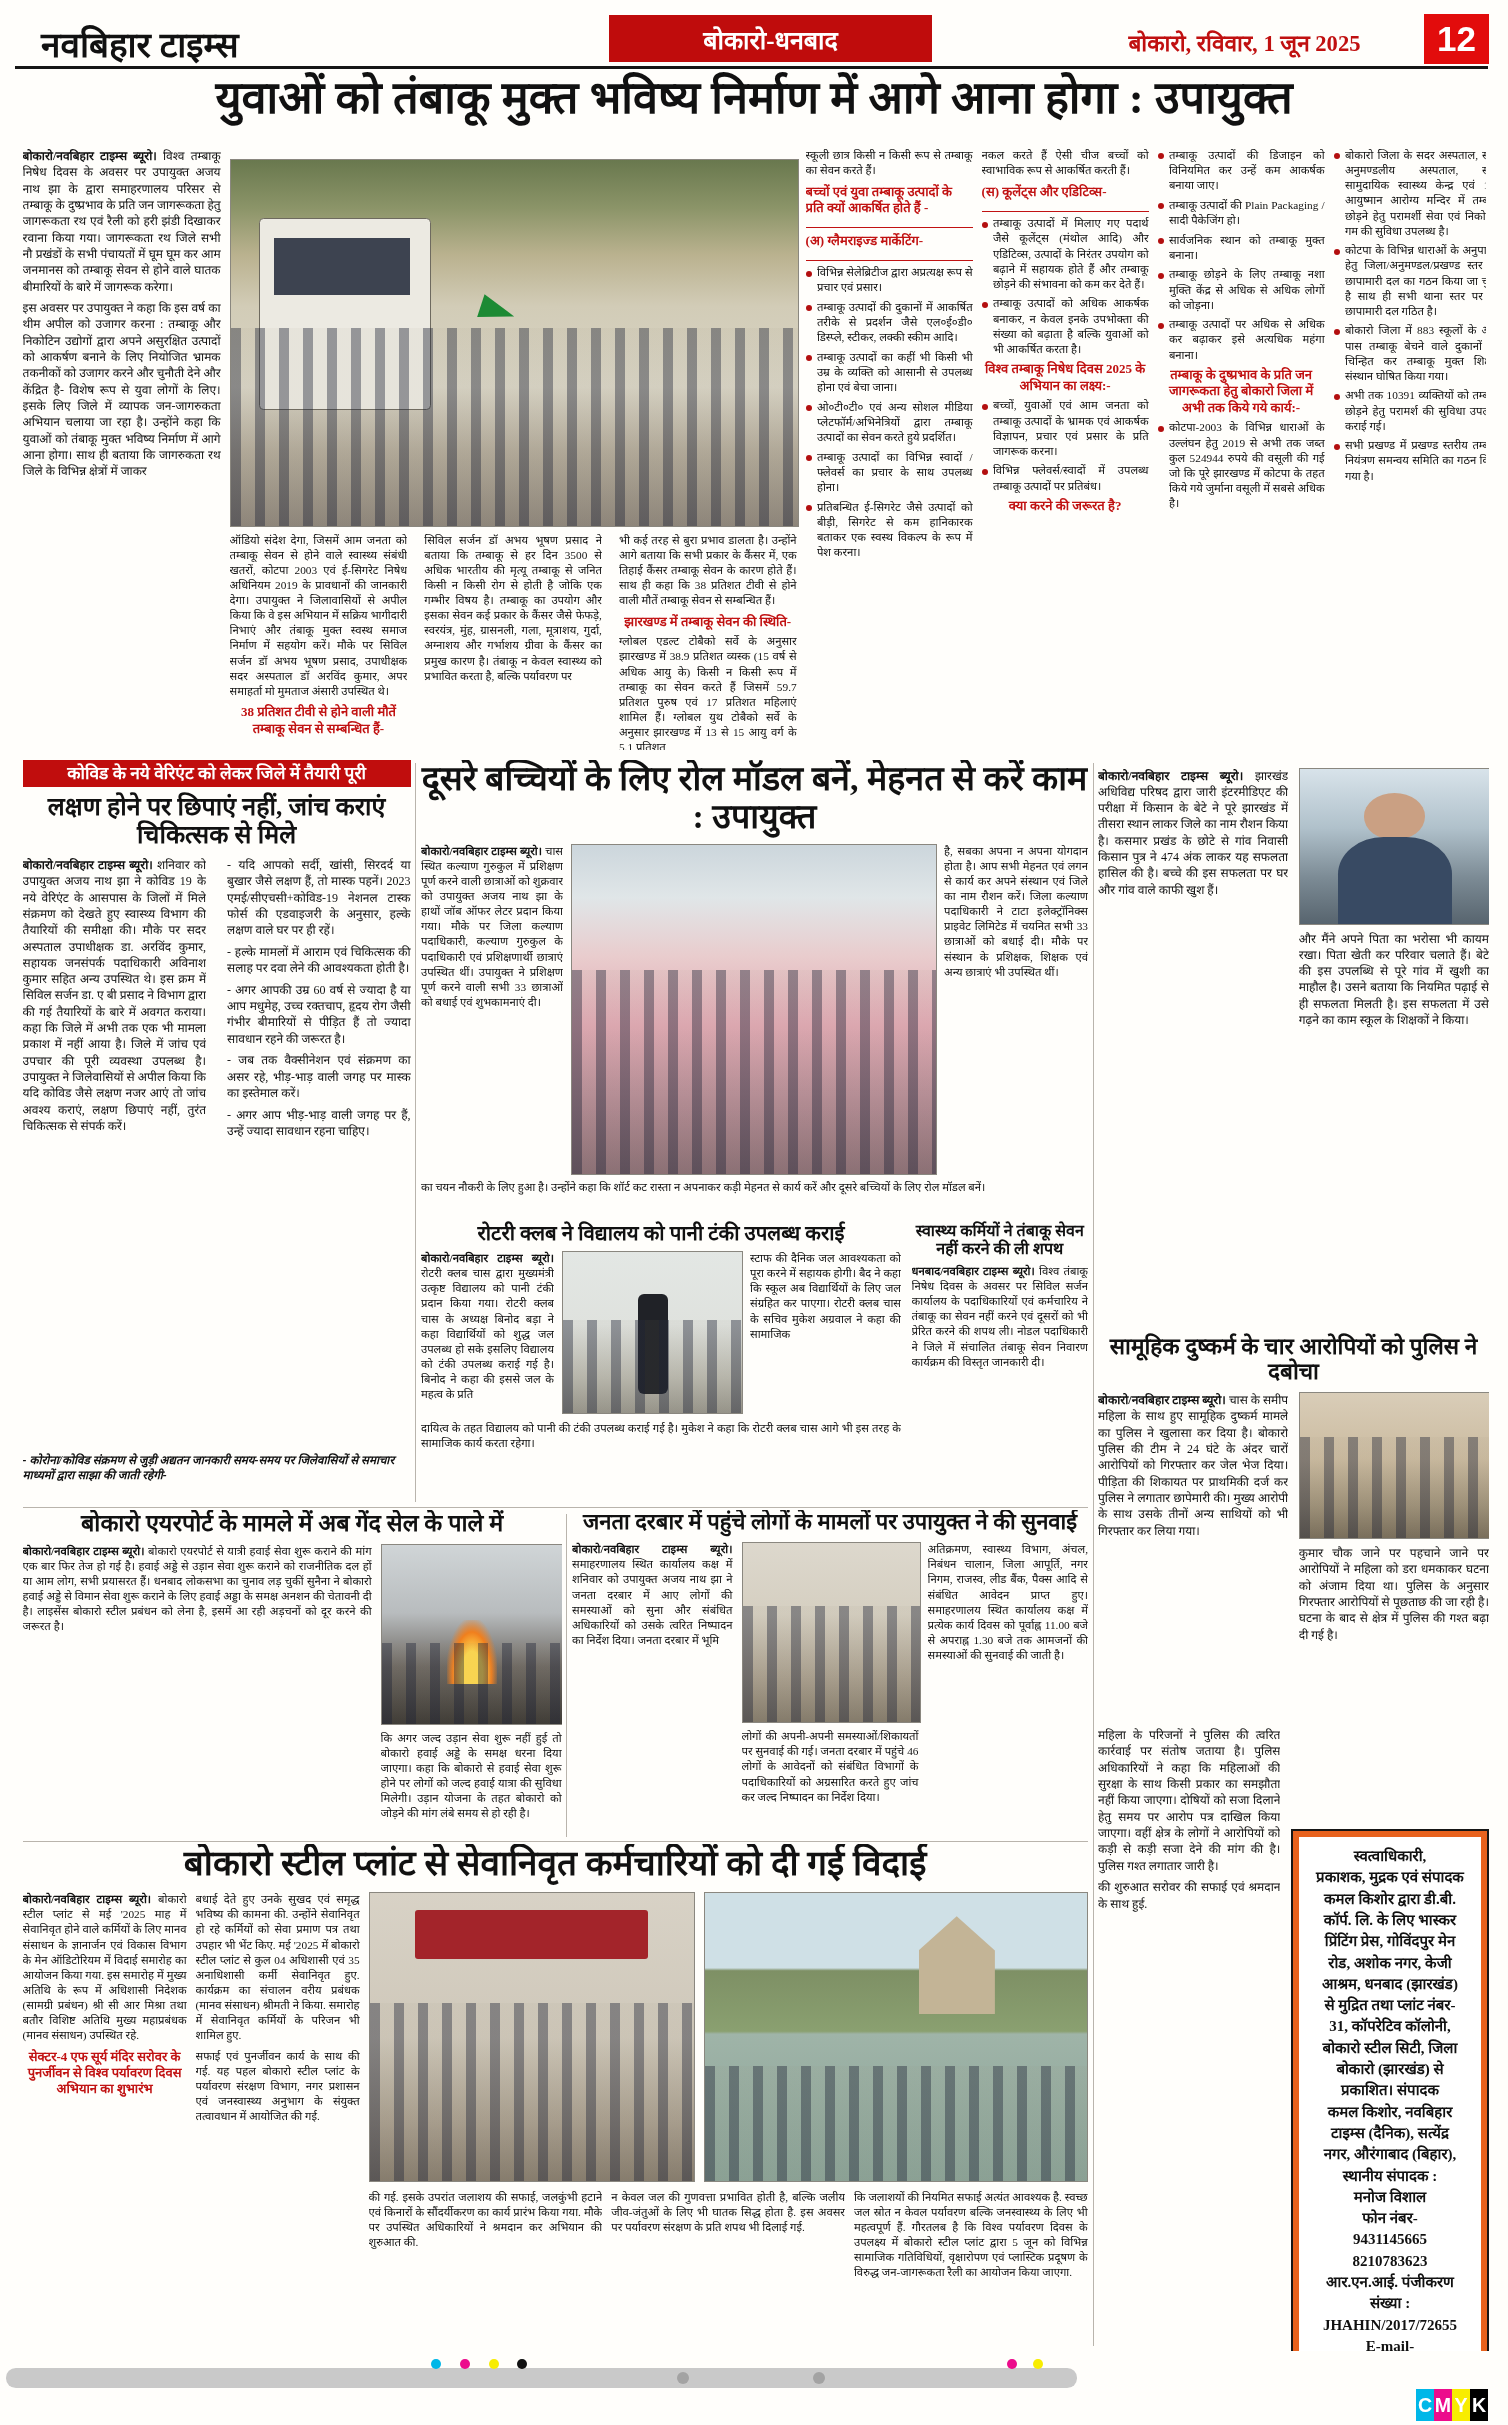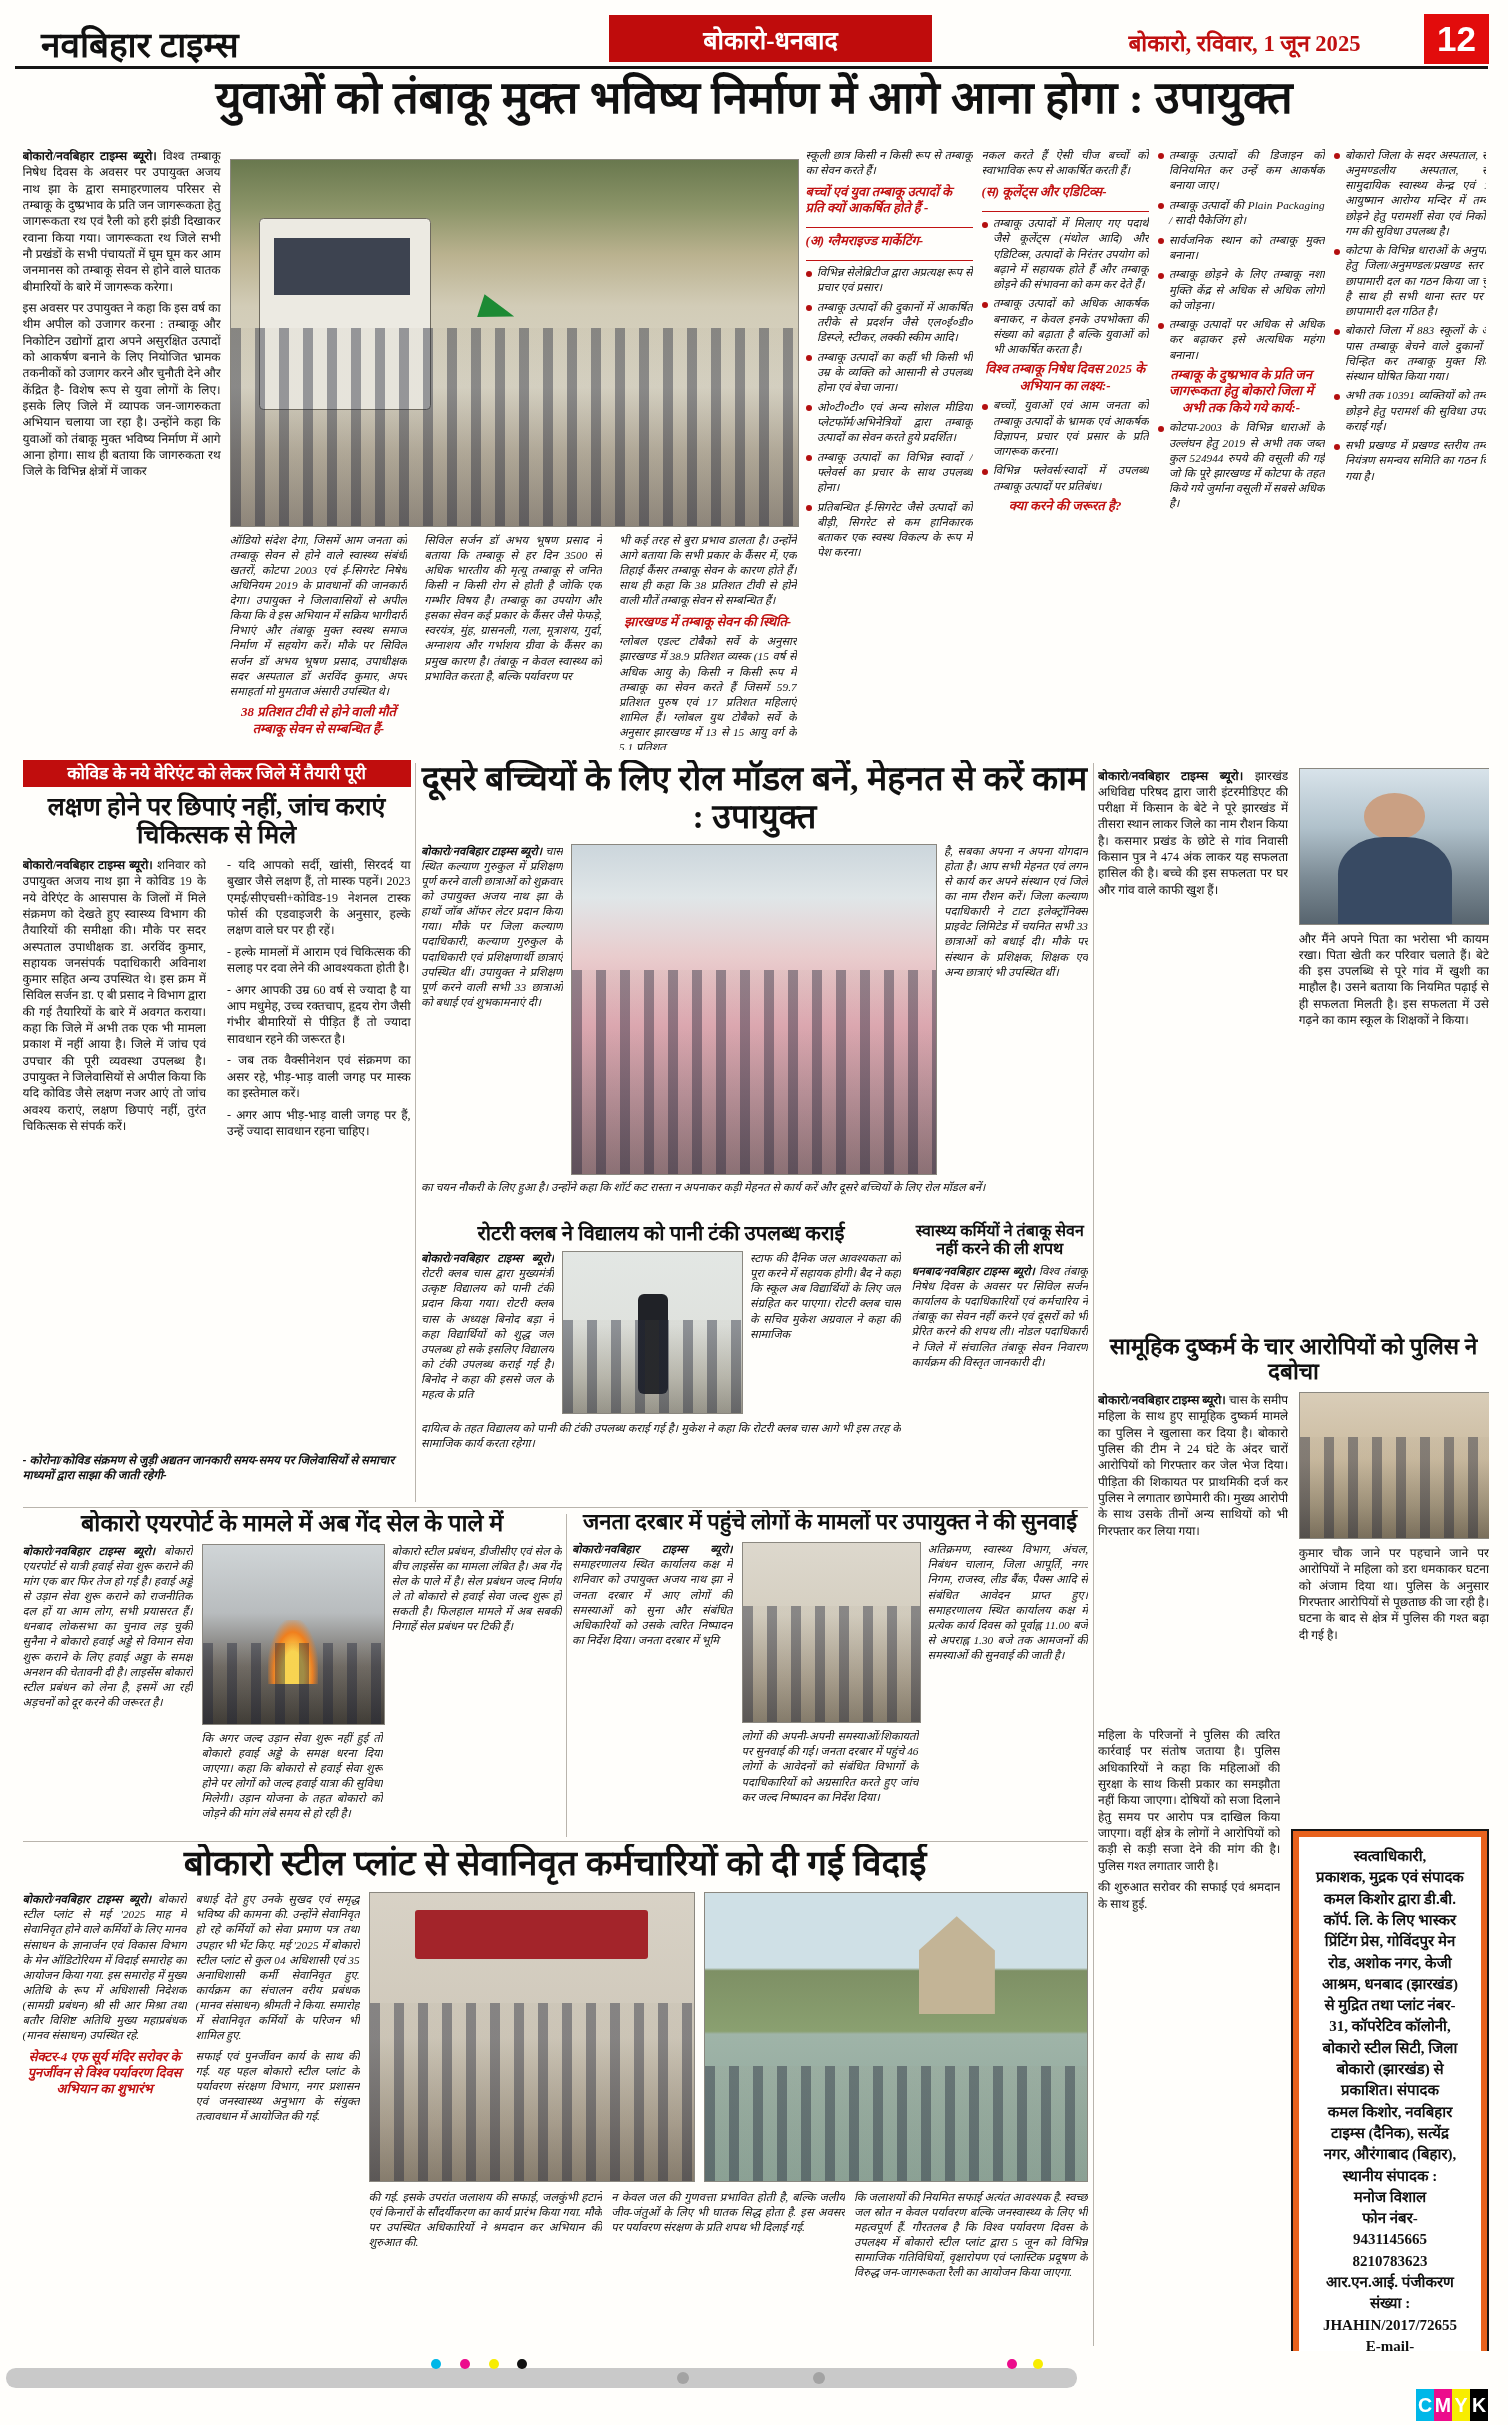--- a/index.html
+++ b/index.html
@@ -15,21 +15,21 @@
   .vline{background:#b9b4ac;width:0.8px;}
   .hline{background:#b9b4ac;height:0.8px;}
   
   .h-big{font-weight:bold;text-align:center;line-height:1.04;white-space:nowrap;}
   .h-med{font-weight:bold;text-align:center;line-height:1.12;}
   .kicker{background:#c00d0d;color:#fff;font-weight:bold;text-align:center;font-size:17.3px;padding:3.8px 6px;line-height:1.15;}
   
   .col{font-size:12px;line-height:1.36;text-align:justify;overflow:hidden;}
   .col p{margin:0 0 5.3px 0;}
   .by{font-weight:bold;}
-  .small{font-size:11.3px;line-height:1.34;font-style:italic;}
+  .small{font-size:11.3px;line-height:1.34;}
   .redsub{color:#c11212;font-weight:bold;text-align:center;font-size:13px;line-height:1.25;margin:4.5px 0;}
   .redsub.ul{border-bottom:1.5px solid #c11212;padding-bottom:11px;text-align:left;}
   .blt{position:relative;padding-left:11.3px;margin:0 0 4.5px 0;}
   .blt::before{content:"";position:absolute;left:0;top:5.3px;width:6px;height:6px;border-radius:50%;background:#b30f0f;}
   .note{font-weight:bold;font-style:italic;text-align:left;font-size:11.7px;line-height:1.3;}
   
   .ph{position:relative;overflow:hidden;border:0.8px solid #8a877f;background:#c9c4b6;}
   .fig{position:absolute;left:0;right:0;bottom:0;opacity:.55;
        background:repeating-linear-gradient(90deg,rgba(38,42,58,.8) 0 9.8px,rgba(150,140,120,.12) 9.8px 24px);}
   .ph-rally{background:linear-gradient(180deg,#69784e 0%,#8b9468 13%,#bab28f 26%,#d2ccb7 40%,#d8d4c5 62%,#b1a999 80%,#8d857a 100%);}
@@ -276,23 +276,20 @@
       </div>
       <div style="width:181px;flex:none;">
         <div class="ph ph-fire" style="width:100%;height:179px;margin-bottom:6px;">
           <div class="flame"></div>
           <div class="fig" style="height:45%;"></div>
         </div>
         <div class="col small">
             <p>कि अगर जल्द उड़ान सेवा शुरू नहीं हुई तो बोकारो हवाई अड्डे के समक्ष धरना दिया जाएगा। कहा कि बोकारो से हवाई सेवा शुरू होने पर लोगों को जल्द हवाई यात्रा की सुविधा मिलेगी। उड़ान योजना के तहत बोकारो को जोड़ने की मांग लंबे समय से हो रही है।</p>
           </div>
       </div>
-      <div class="col small" style="flex:1;">
-        <p>बोकारो स्टील प्रबंधन, डीजीसीए एवं सेल के बीच लाइसेंस का मामला लंबित है। अब गेंद सेल के पाले में है। सेल प्रबंधन जल्द निर्णय ले तो बोकारो से हवाई सेवा जल्द शुरू हो सकती है। फिलहाल मामले में अब सबकी निगाहें सेल प्रबंधन पर टिकी हैं।</p>
-      </div>
     </div>
   </div>
 
   <div class="abs" style="left:572px;top:1510px;width:516px;height:328px;overflow:hidden;">
     <div class="h-med" style="font-size:22px;white-space:nowrap;">जनता दरबार में पहुंचे लोगों के मामलों पर उपायुक्त ने की सुनवाई</div>
     <div style="display:flex;gap:9px;margin-top:7.5px;height:287px;overflow:hidden;">
       <div class="col small" style="flex:1;">
         <p><b class="by">बोकारो/नवबिहार टाइम्स ब्यूरो।</b> <span>समाहरणालय स्थित कार्यालय कक्ष में शनिवार को उपायुक्त अजय नाथ झा ने जनता दरबार में आए लोगों की समस्याओं को सुना और संबंधित अधिकारियों को उसके त्वरित निष्पादन का निर्देश दिया। जनता दरबार में भूमि</span></p>
       </div>
       <div style="width:177px;flex:none;">

